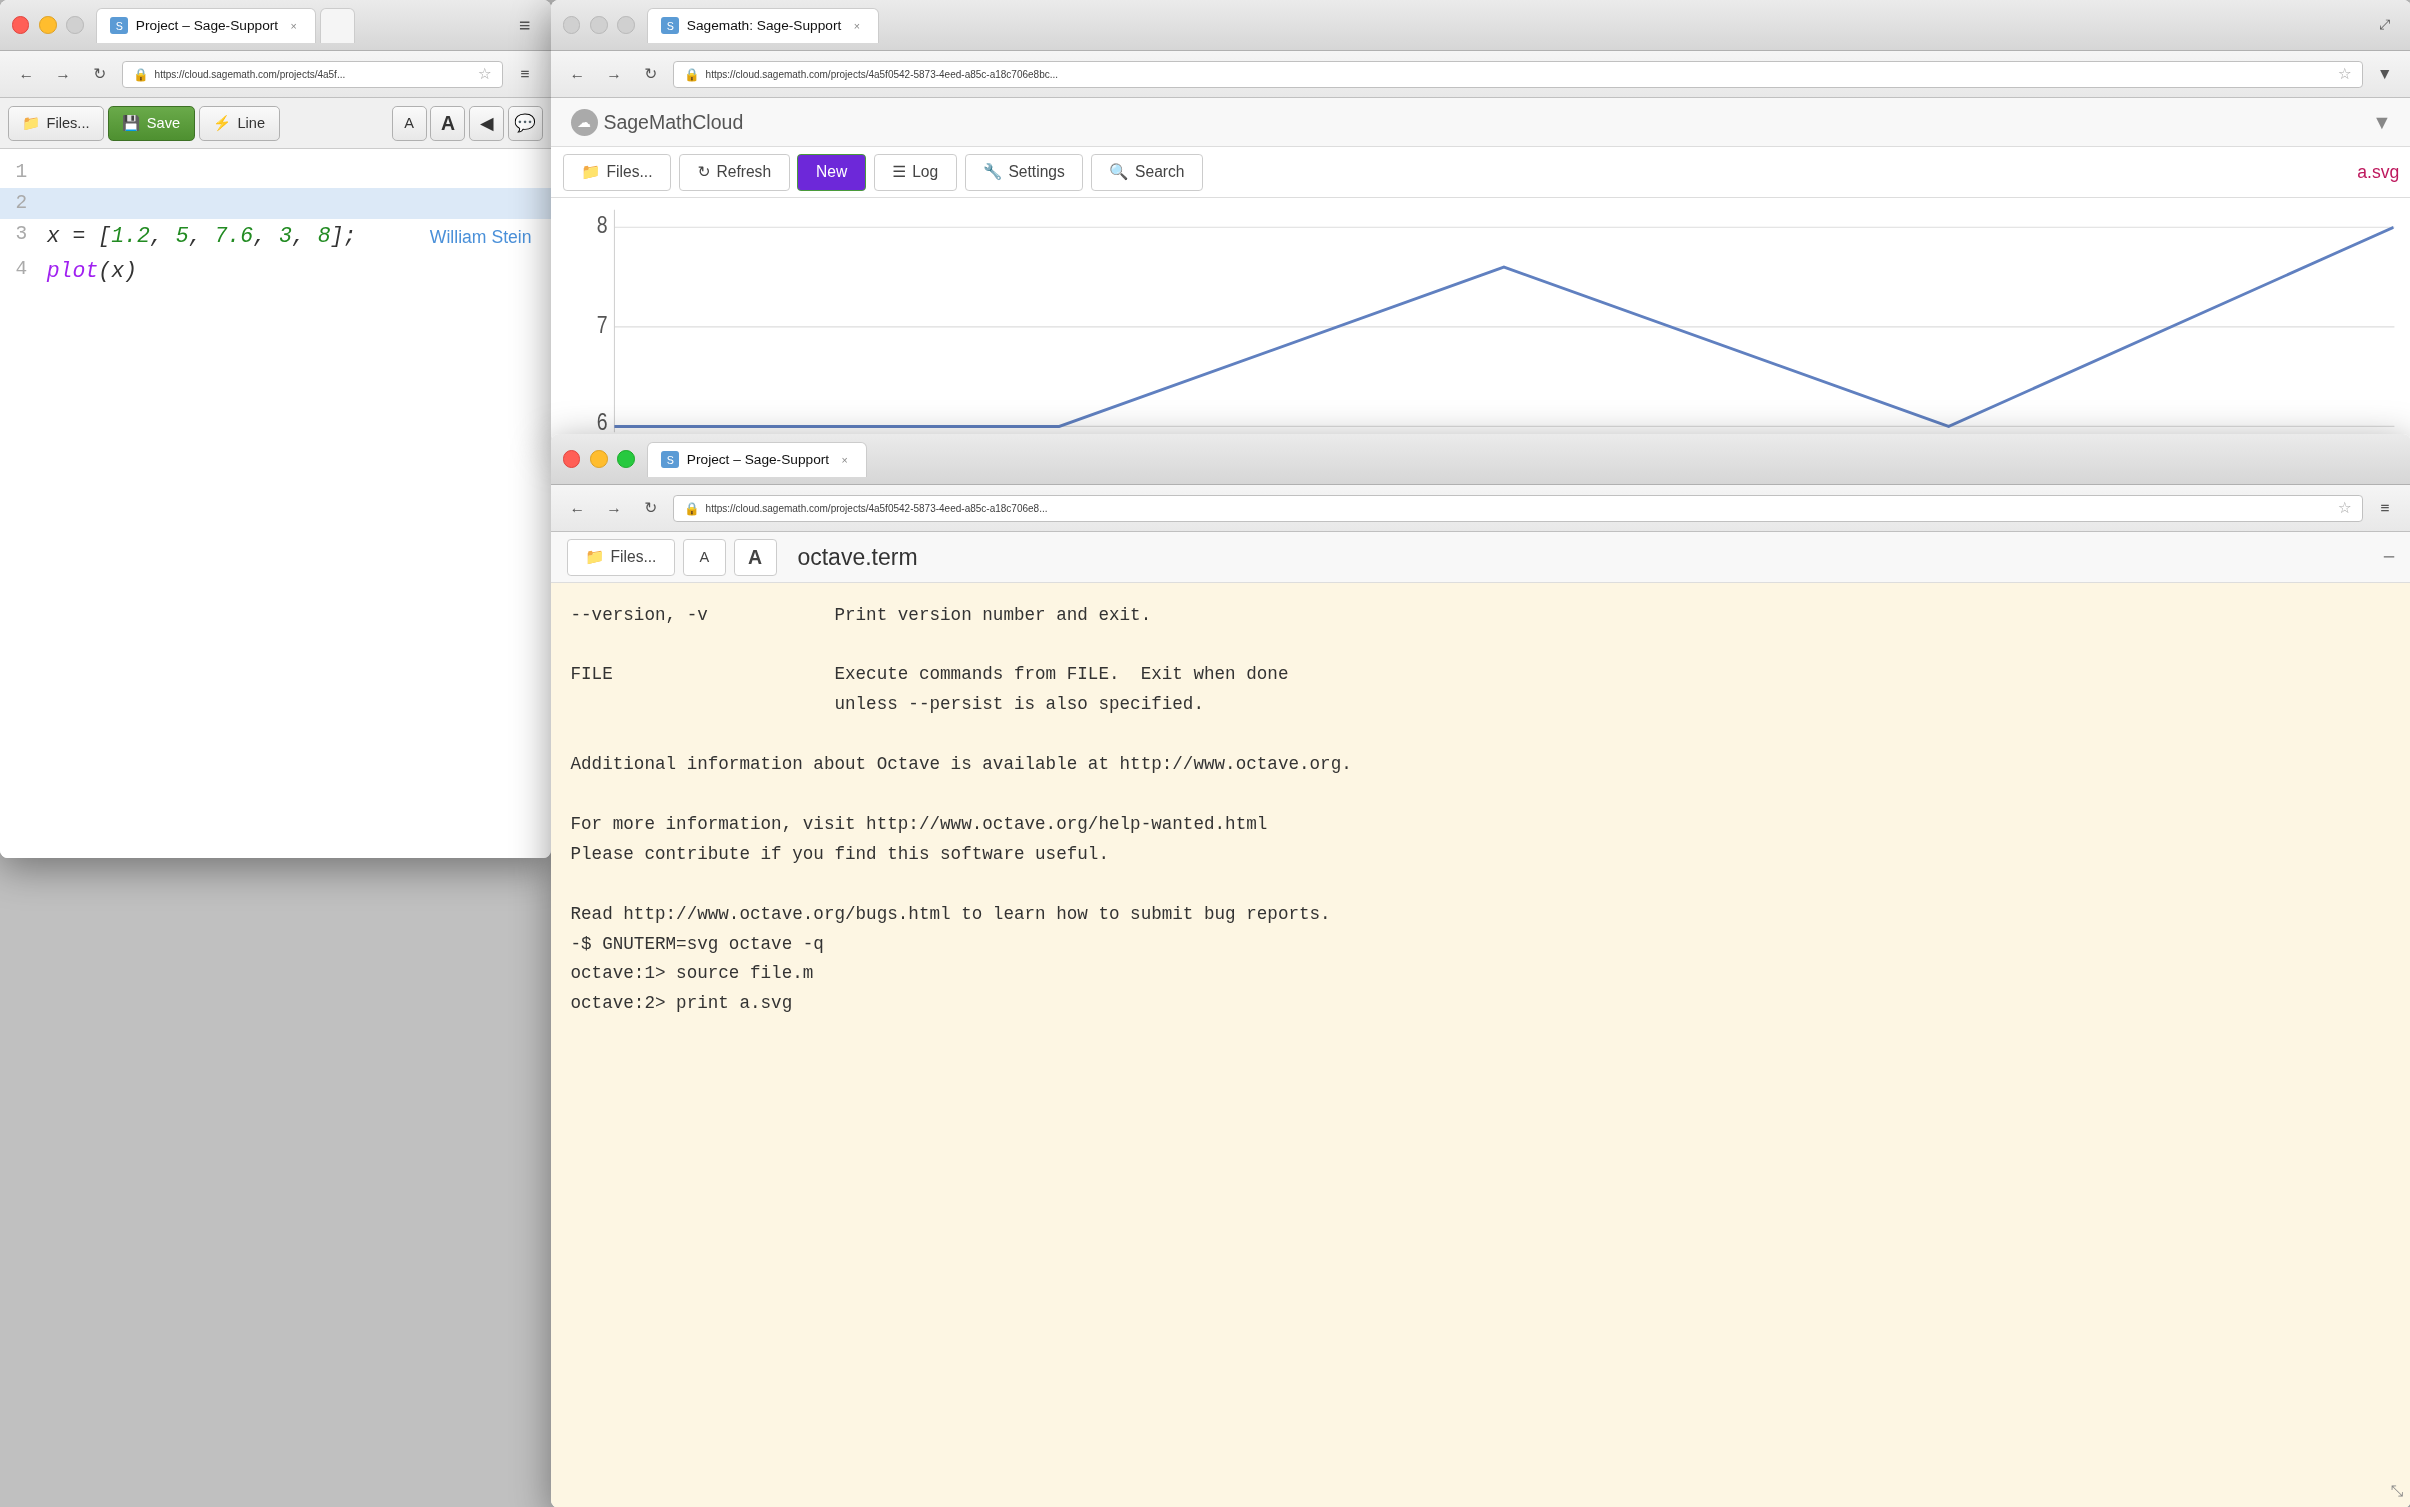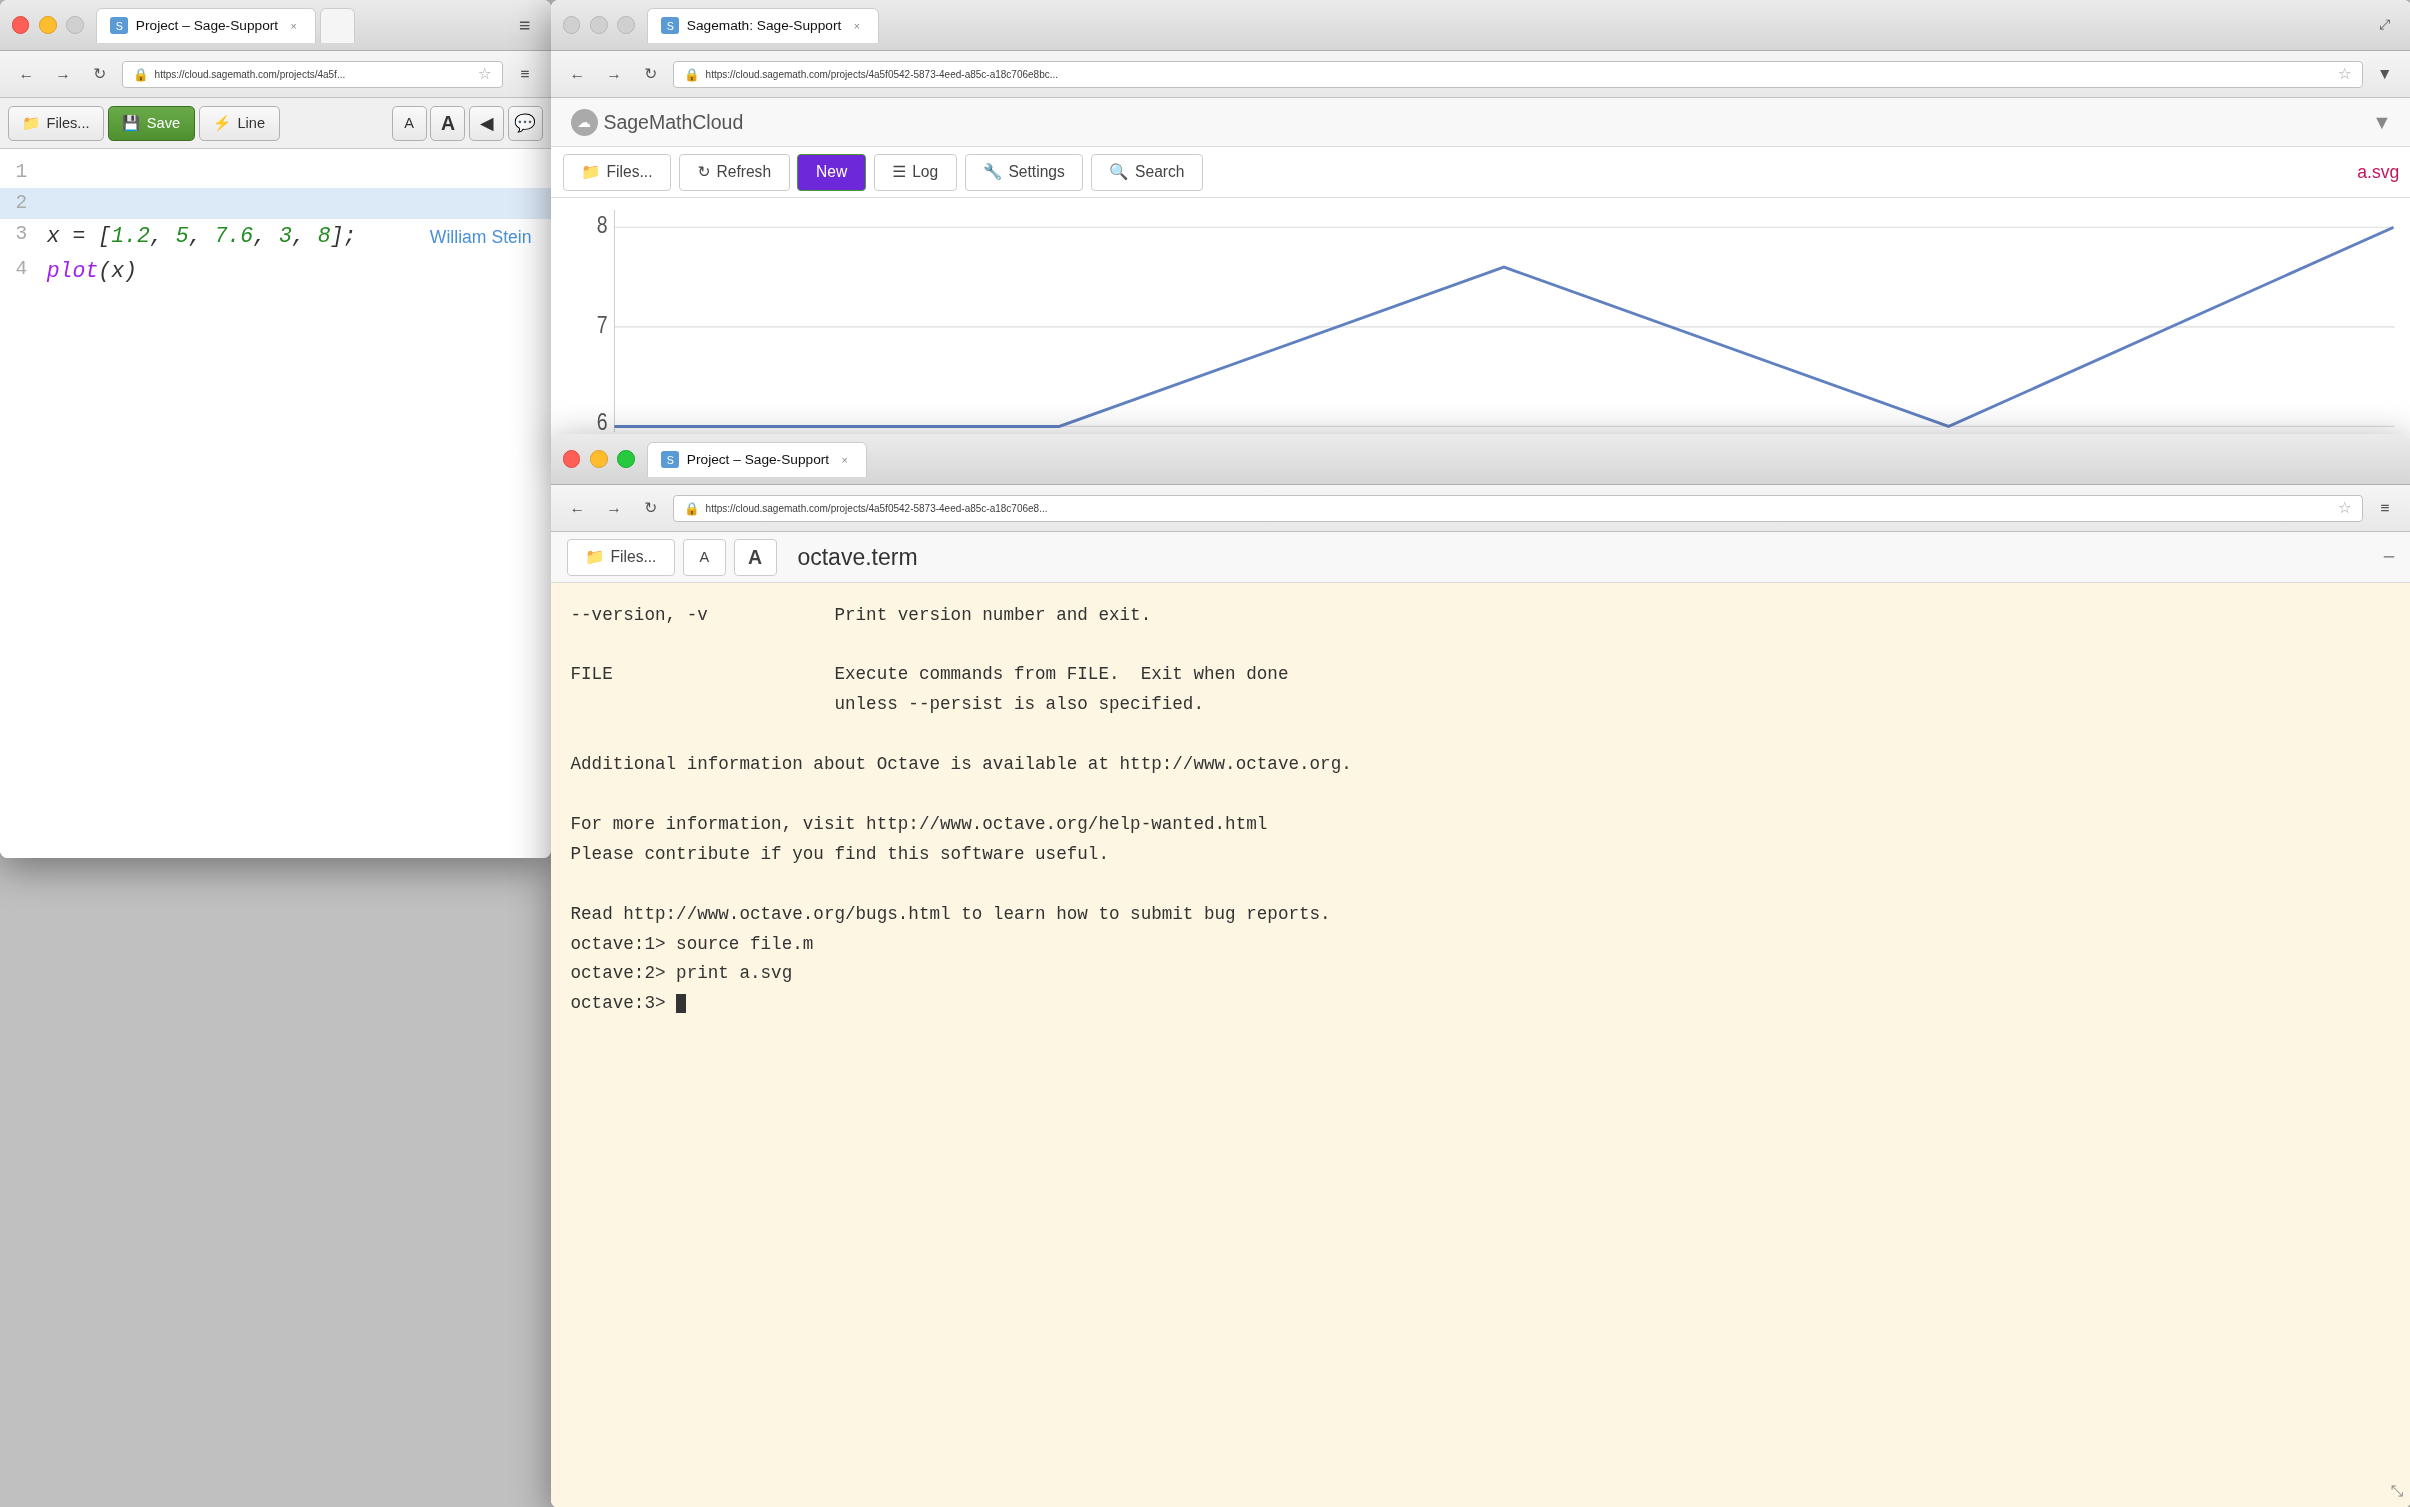--- a/index.html
+++ b/index.html
@@ -630,20 +630,20 @@
     <div class="term-line">&nbsp;</div>
     <div class="term-line">FILE                     Execute commands from FILE.  Exit when done</div>
     <div class="term-line">                         unless --persist is also specified.</div>
     <div class="term-line">&nbsp;</div>
     <div class="term-line">Additional information about Octave is available at http://www.octave.org.</div>
     <div class="term-line">&nbsp;</div>
     <div class="term-line">For more information, visit http://www.octave.org/help-wanted.html</div>
     <div class="term-line">Please contribute if you find this software useful.</div>
     <div class="term-line">&nbsp;</div>
     <div class="term-line">Read http://www.octave.org/bugs.html to learn how to submit bug reports.</div>
+    <div class="term-line">-$ GNUTERM=svg octave -q</div>
     <div class="term-line">octave:1&gt; source file.m</div>
     <div class="term-line">octave:2&gt; print a.svg</div>
-    <div class="term-line">octave:3&gt; <span class="term-cursor"></span></div>
   </div>
 
   <div class="expand-icon-bottom">⤡</div>
 </div>
 
 
 </body></html>

